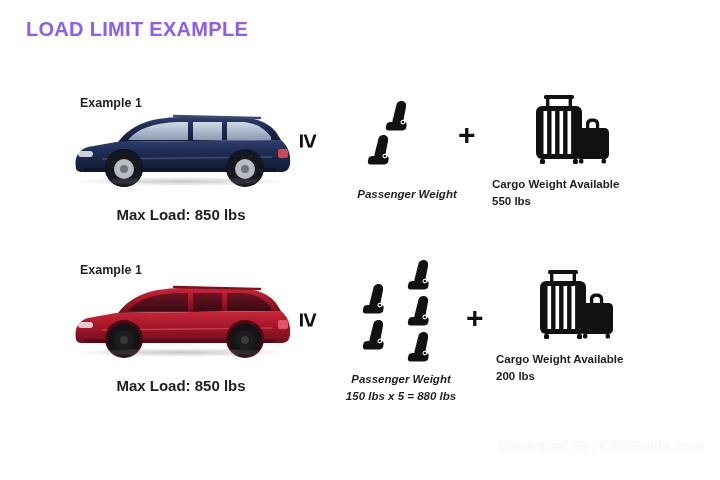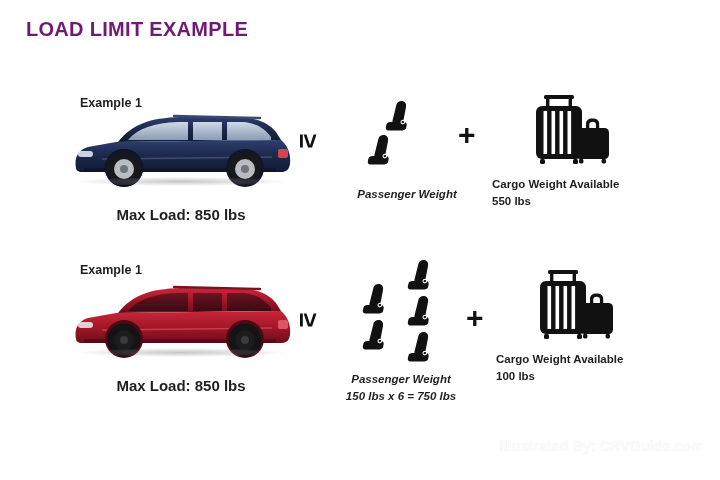--- a/index.html
+++ b/index.html
@@ -23,21 +23,21 @@
   }
 
   
   .title {
     position: absolute;
     left: 26px;
     top: 18px;
     font-size: 20px;
     font-weight: bold;
     letter-spacing: 0.3px;
-    color: #701a75;
+    color: #8b5cf6;
     white-space: nowrap;
   }
 
   
   .row {
     position: absolute;
     left: 0;
     width: 720px;
   }
   .row-1 { top: 88px; height: 135px; }
@@ -370,21 +370,21 @@
             <path d="M17.5 1 C21 1 22.5 3.5 22 7 L19.5 20 C19 22.6 17.4 24 15 24 L11 24 C9 24 8 22.6 8.5 20.4 L12.5 4.5 C13.1 2.2 15 1 17.5 1 Z"></path>
             <path d="M9.5 22 L20 22 C22 22 23 23.4 22.6 25.4 L22.2 27.6 C21.9 29.4 20.6 30.4 18.7 30.4 L4.5 30.4 C2.4 30.4 1.4 29 1.9 27 L2.4 24.8 C2.9 22.9 4.3 22 6.4 22 Z"></path>
             <path d="M18.8 19.8 C20.2 19.8 21.2 20.8 21.2 22.1 C21.2 23.4 20.2 24.4 18.8 24.4 C17.5 24.4 16.5 23.4 16.5 22.1 C16.5 20.8 17.5 19.8 18.8 19.8 Z" fill="#ffffff"></path>
             <path d="M18.8 20.9 C19.6 20.9 20.2 21.4 20.2 22.1 C20.2 22.8 19.6 23.3 18.8 23.3 C18.1 23.3 17.5 22.8 17.5 22.1 C17.5 21.4 18.1 20.9 18.8 20.9 Z" fill="#111111"></path>
           </g>
             </svg>
         </div>
       </div>
       <div class="seats-caption" style="left:-8px; top:112px; width:150px;">
         <div>Passenger Weight</div>
-        <div>150 lbs x 6 = 750 lbs</div>
+        <div>150 lbs x 5 = 880 lbs</div>
       </div>
     </div>
 
     <div class="op op-plus" style="left:466px; top:48px;">+</div>
 
     <div class="cargo-block" style="left:528px; top:14px; width:112px;">
       <div class="cargo-art">
         <svg width="96" height="76" viewBox="0 0 96 76">
             <g fill="#111111">
           <rect x="20" y="1" width="30" height="4" rx="1.6"></rect>
@@ -399,20 +399,20 @@
           <rect x="49" y="65" width="5" height="5" rx="1.6"></rect>
           <path d="M62 30 C62 26.6 64.4 24.6 68.6 24.6 C72.8 24.6 75.2 26.6 75.2 30 L75.2 34 L71.9 34 L71.9 30.4 C71.9 28.6 70.7 27.7 68.6 27.7 C66.5 27.7 65.3 28.6 65.3 30.4 L65.3 34 L62 34 Z"></path>
           <rect x="52" y="34" width="33" height="31" rx="4.5"></rect>
           <rect x="55" y="65" width="4.4" height="4.4" rx="1.4"></rect>
           <rect x="77.6" y="65" width="4.4" height="4.4" rx="1.4"></rect>
         </g>
           </svg>
       </div>
       <div class="cargo-caption" style="left:-32px; top:82px; width:175px;">
         <div>Cargo Weight Available</div>
-        <div>100 lbs</div>
+        <div>200 lbs</div>
       </div>
     </div>
   </div>
 
   <div class="watermark">Illustrated By: CRVGuide.com</div>
 
 </div>
 
 </body></html>

